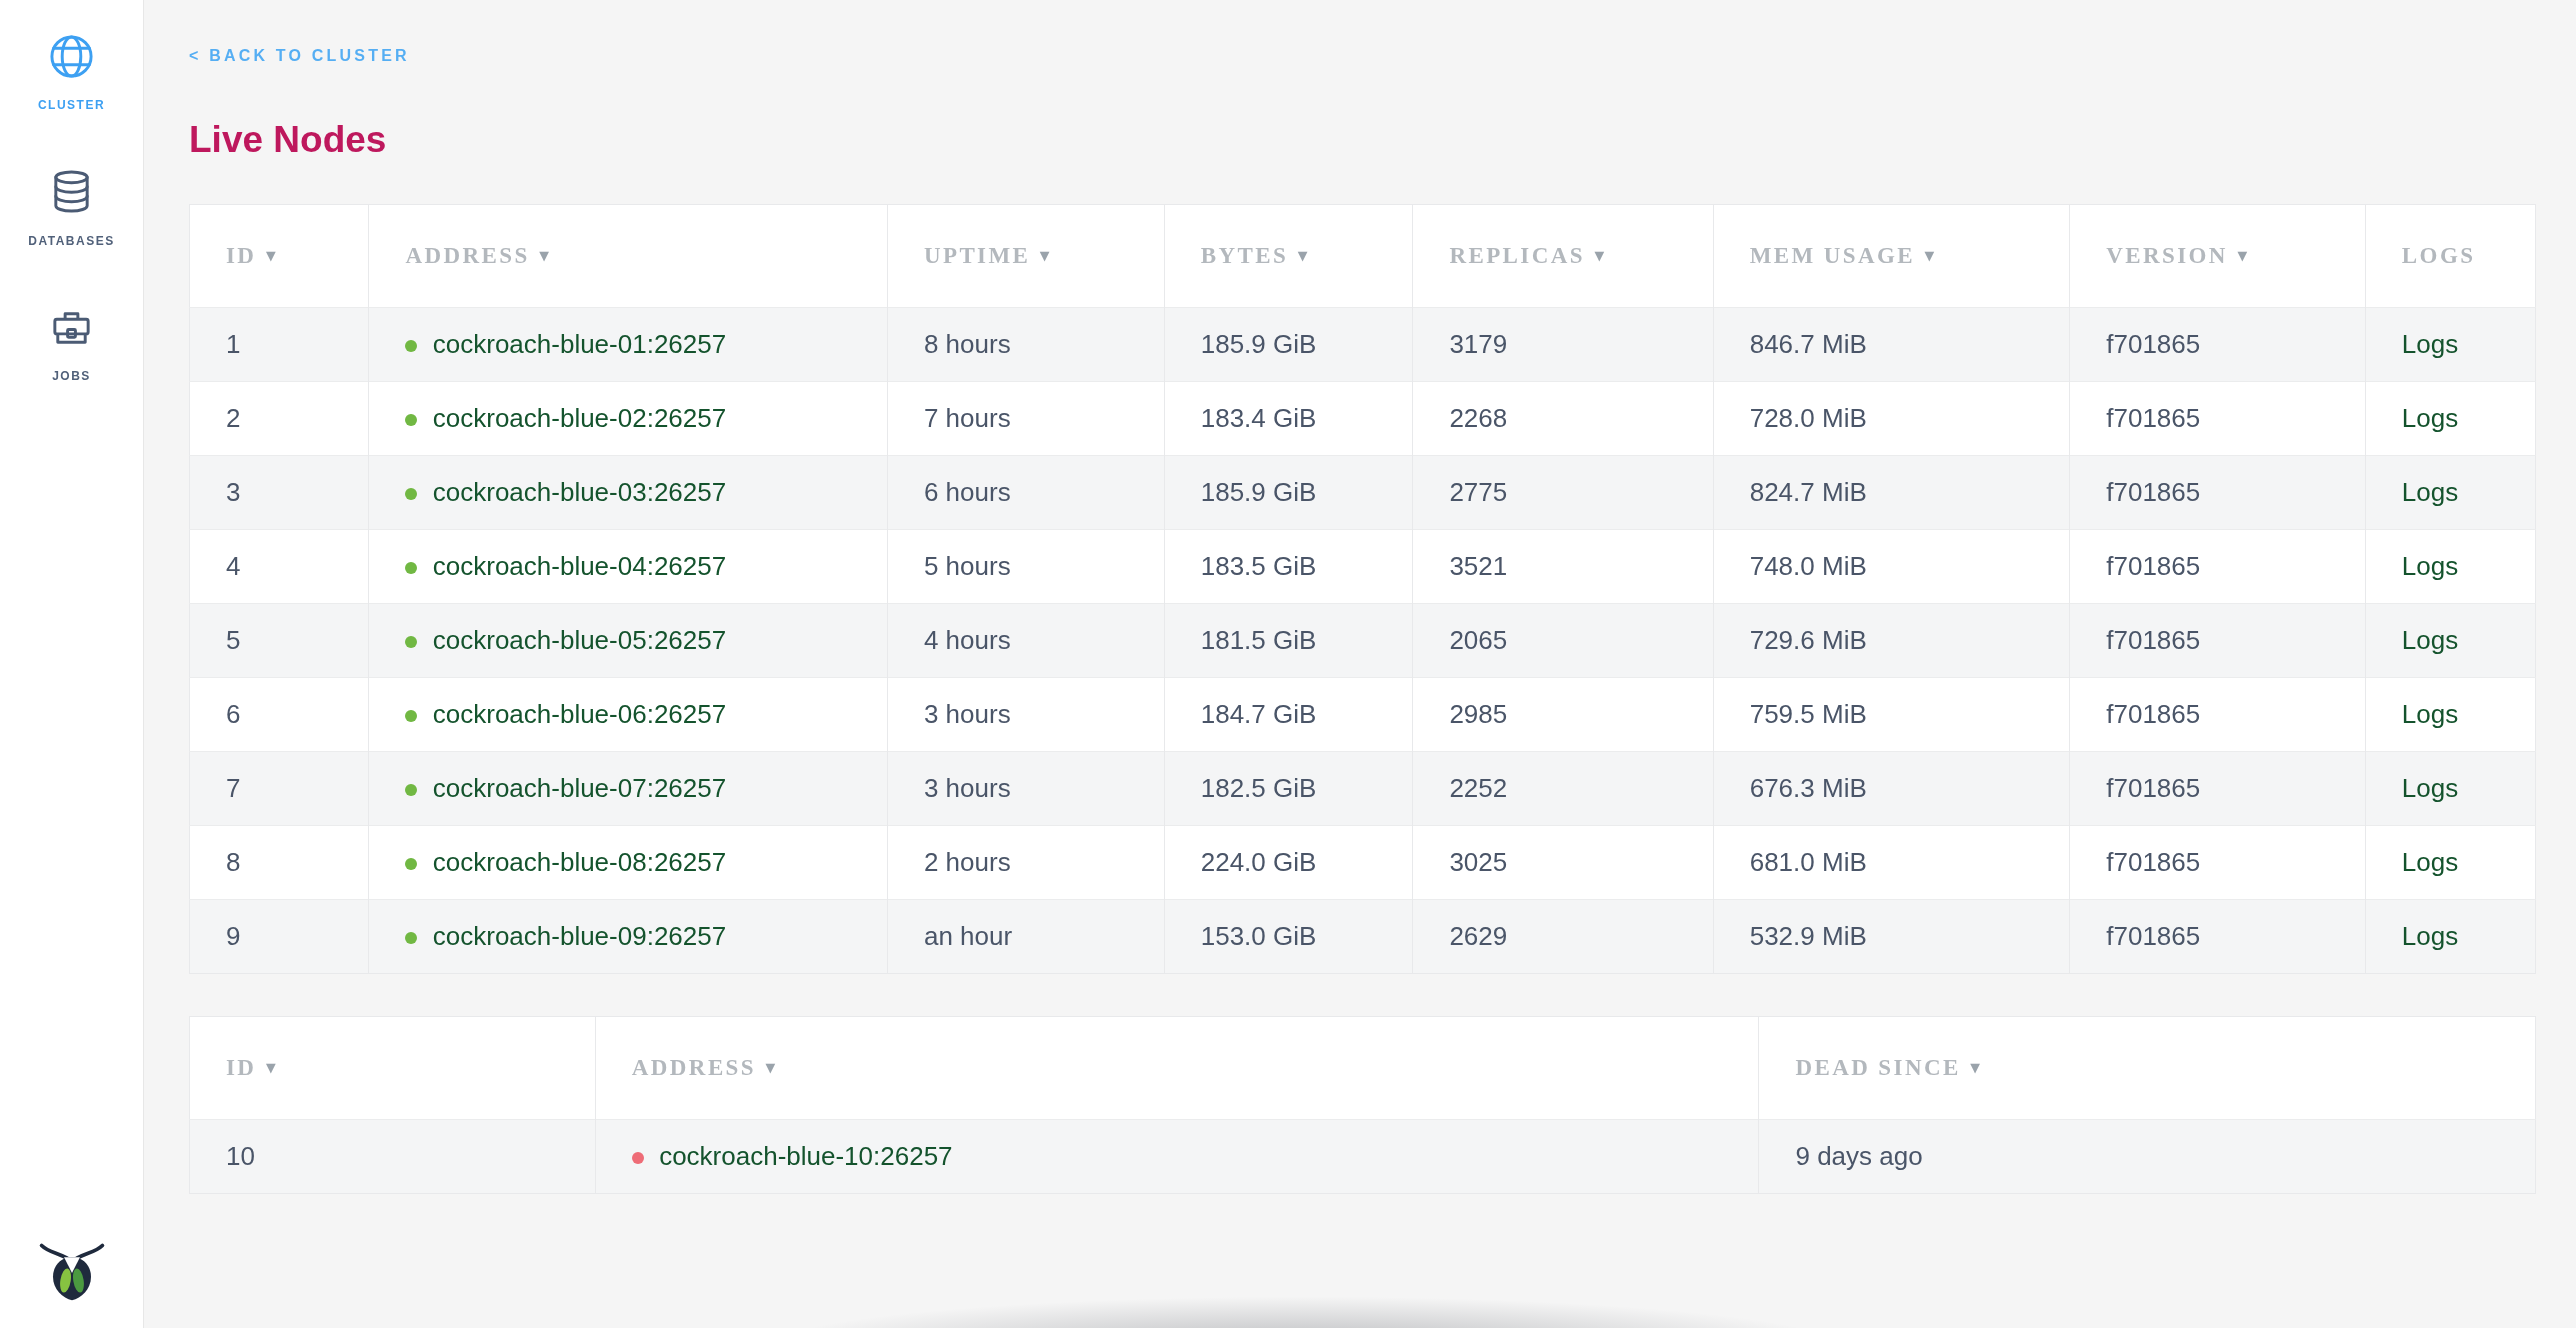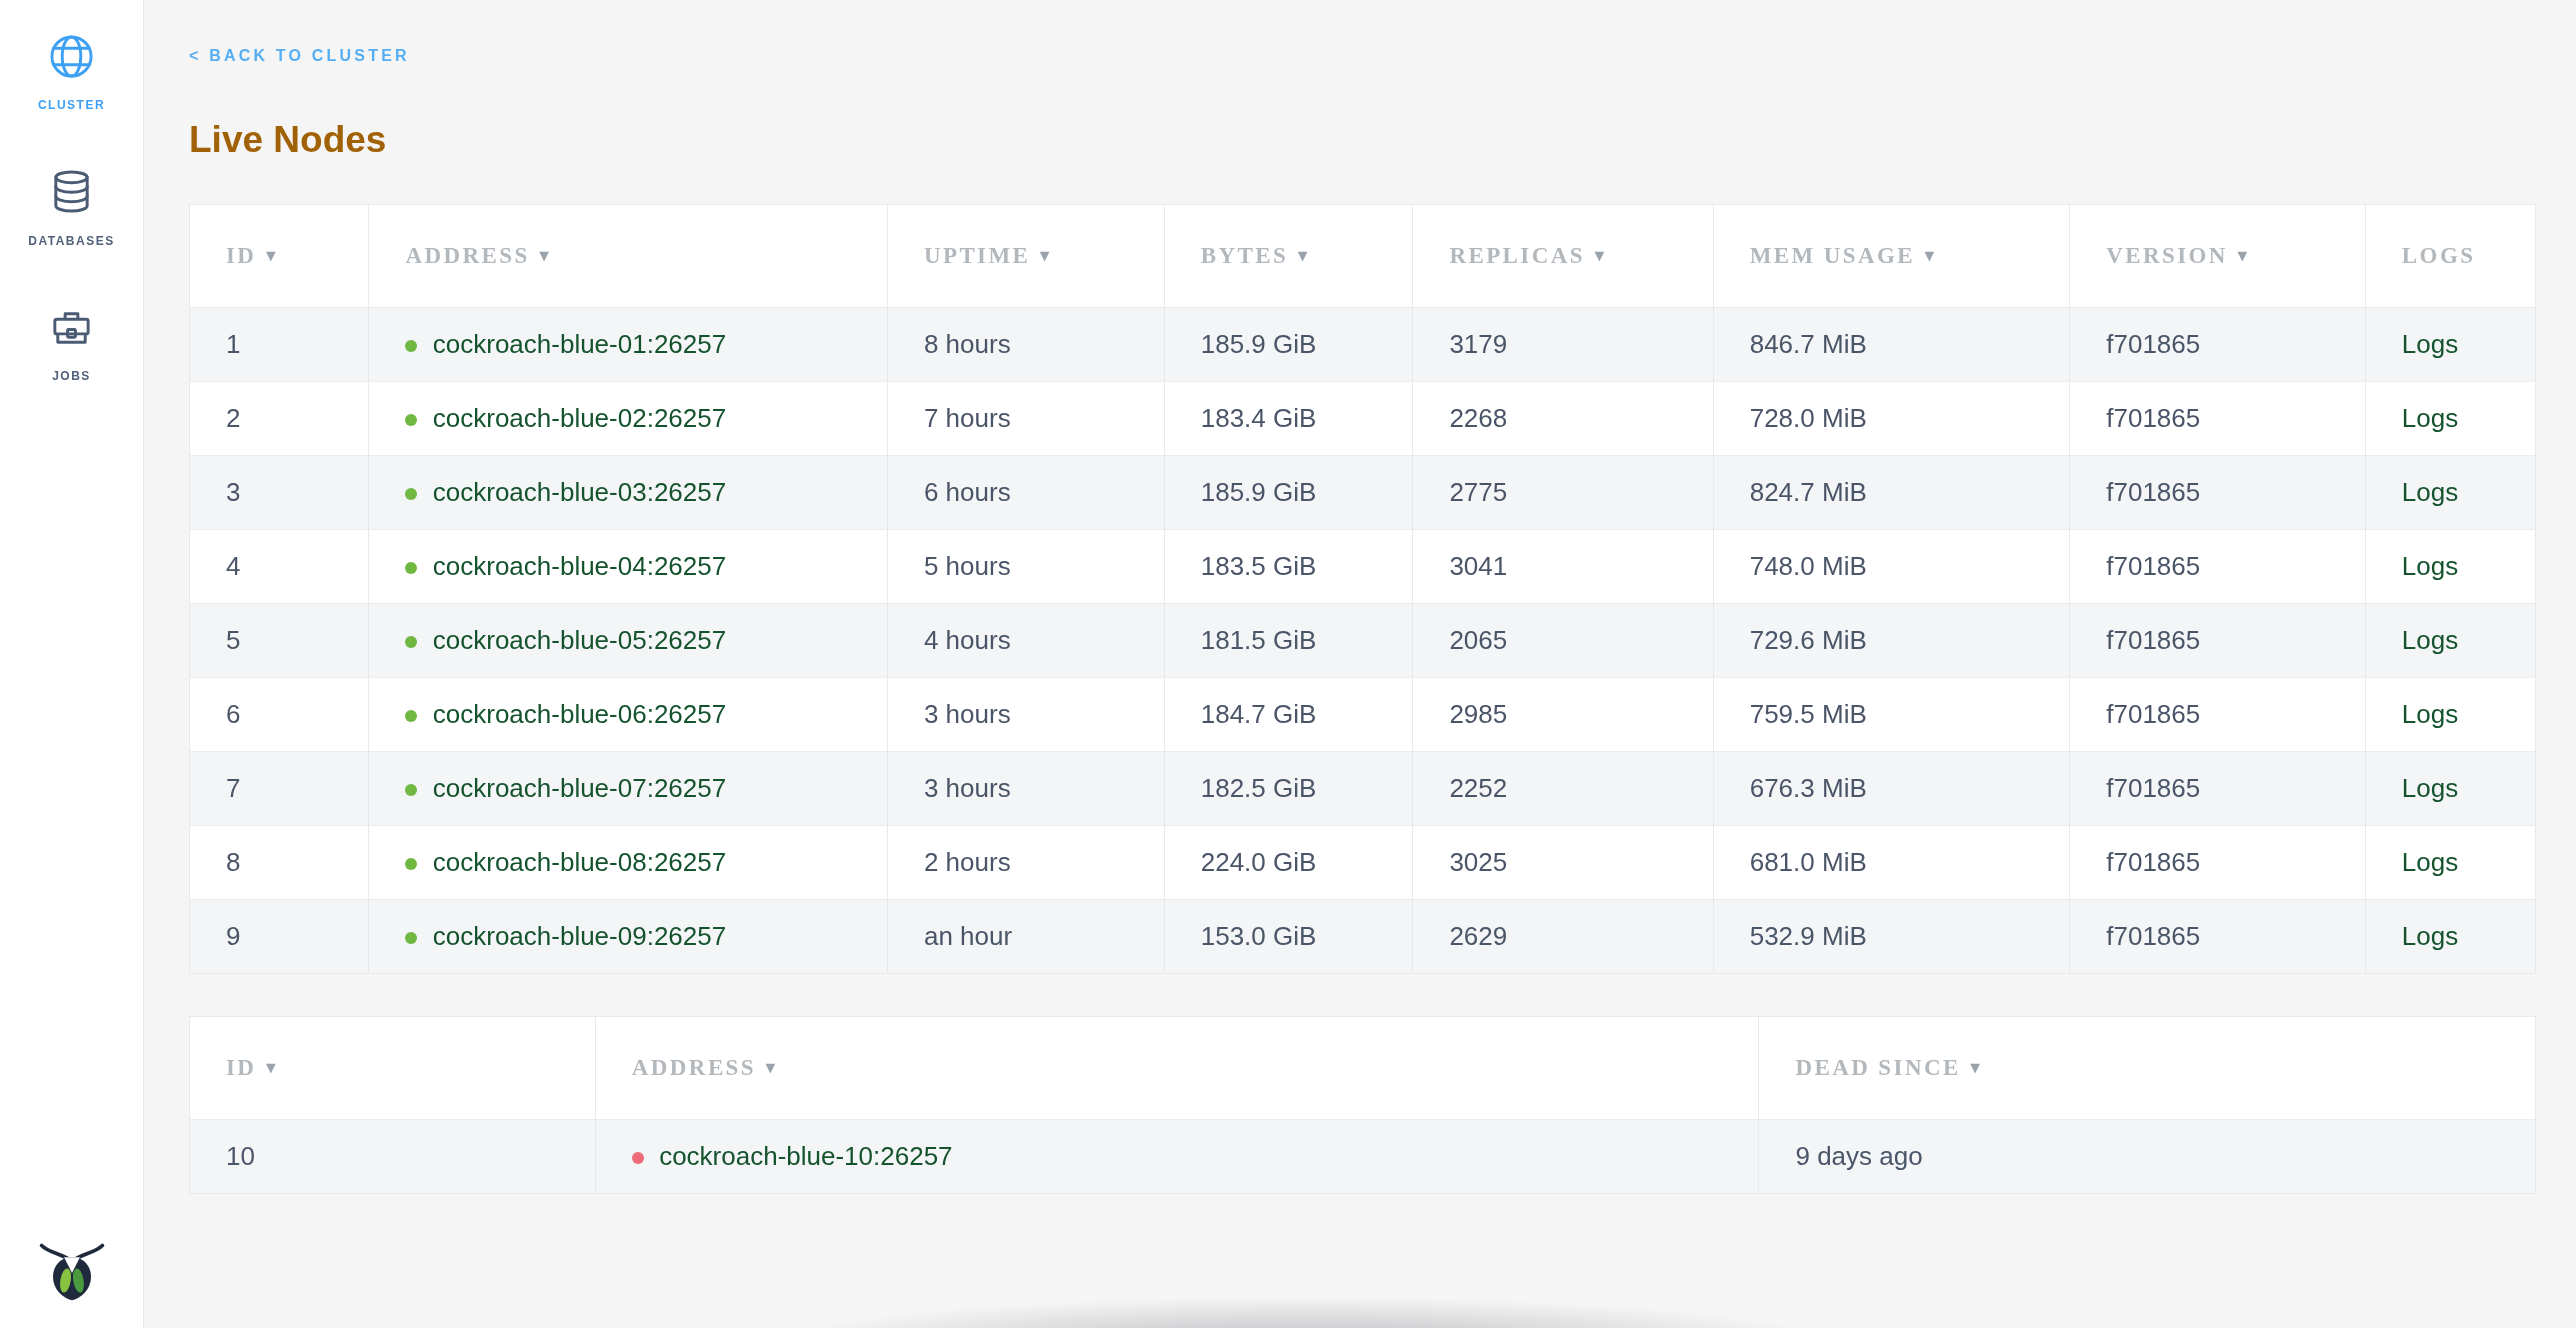--- a/index.html
+++ b/index.html
@@ -22,21 +22,21 @@
   .nav-item.active .nav-label{color:#3da0f2;}
   .logo{position:absolute;bottom:25.5px;left:0;width:143px;text-align:center;cursor:pointer;}
   .logo svg{width:76px;height:76px;}
   
   .content{position:absolute;left:144px;top:0;right:0;bottom:0;padding:0 40px 0 45px;}
   .back-link{
     display:inline-block;margin-top:47px;text-decoration:none;cursor:pointer;
     color:#55aef3;font-size:16px;font-weight:bold;letter-spacing:3.2px;
   }
   h1.section-title{
-    margin:53px 0 0 0;font-size:37px;line-height:44px;font-weight:bold;color:#a16207;
+    margin:53px 0 0 0;font-size:37px;line-height:44px;font-weight:bold;color:#be185d;
   }
   h1.section-title.second{margin-top:49px;}
   
   table.nodes{
     width:100%;margin-top:42px;border-collapse:collapse;table-layout:fixed;
     background:#ffffff;border:0.9px solid #e8e9eb;
   }
   table.nodes th, table.nodes td{
     text-align:left;vertical-align:middle;padding:0 9px 0 36px;
     border-left:0.9px solid #e8e9eb;overflow:hidden;white-space:nowrap;
@@ -183,21 +183,21 @@
             <td>2775</td>
             <td>824.7 MiB</td>
             <td>f701865</td>
             <td><a href="#" class="cell-link">Logs</a></td>
           </tr>
           <tr>
             <td>4</td>
             <td><span class="status-dot live"></span><a href="#" class="cell-link">cockroach-blue-04:26257</a></td>
             <td>5 hours</td>
             <td>183.5 GiB</td>
-            <td>3041</td>
+            <td>3521</td>
             <td>748.0 MiB</td>
             <td>f701865</td>
             <td><a href="#" class="cell-link">Logs</a></td>
           </tr>
           <tr>
             <td>5</td>
             <td><span class="status-dot live"></span><a href="#" class="cell-link">cockroach-blue-05:26257</a></td>
             <td>4 hours</td>
             <td>181.5 GiB</td>
             <td>2065</td>

